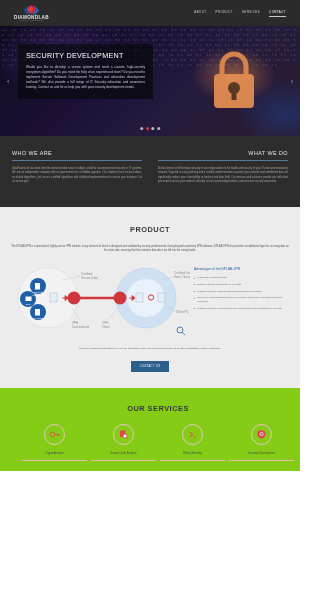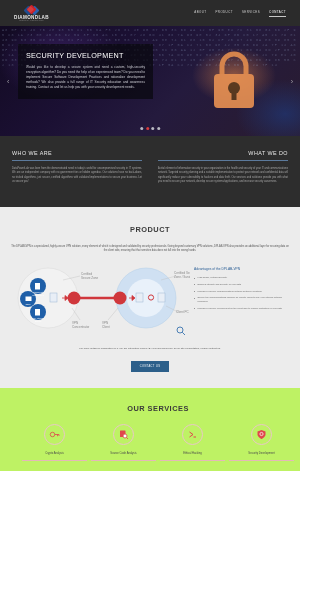--- a/index.html
+++ b/index.html
@@ -125,21 +125,21 @@
     text-align:center; font-size:2.5px; color:#555; margin-top:9px;
   }
   .btn-wrap { text-align:center; margin-top:11px; }
   .btn {
     display:inline-block; background:#2c5f8a; color:#fff;
     font-size:2.6px; letter-spacing:0.4px; padding:4px 9px;
     border:none; cursor:pointer;
   }
 
   
-  .serv-sec { background:#bef264; padding:16px 6px 10px 22px; }
+  .serv-sec { background:#84cc16; padding:16px 6px 10px 22px; }
   .serv-row { display:flex; gap:4px; margin-top:9px; }
   .serv {
     flex:1; text-align:center; padding-bottom:5px;
     border-bottom:0.8px solid #e4b8b8;
   }
   .serv-ico {
     width:21px; height:21px; border-radius:50%;
     border:0.8px solid #e9c7c7; margin:0 auto 7px auto;
     display:flex; align-items:center; justify-content:center;
     color:#e0474c;

